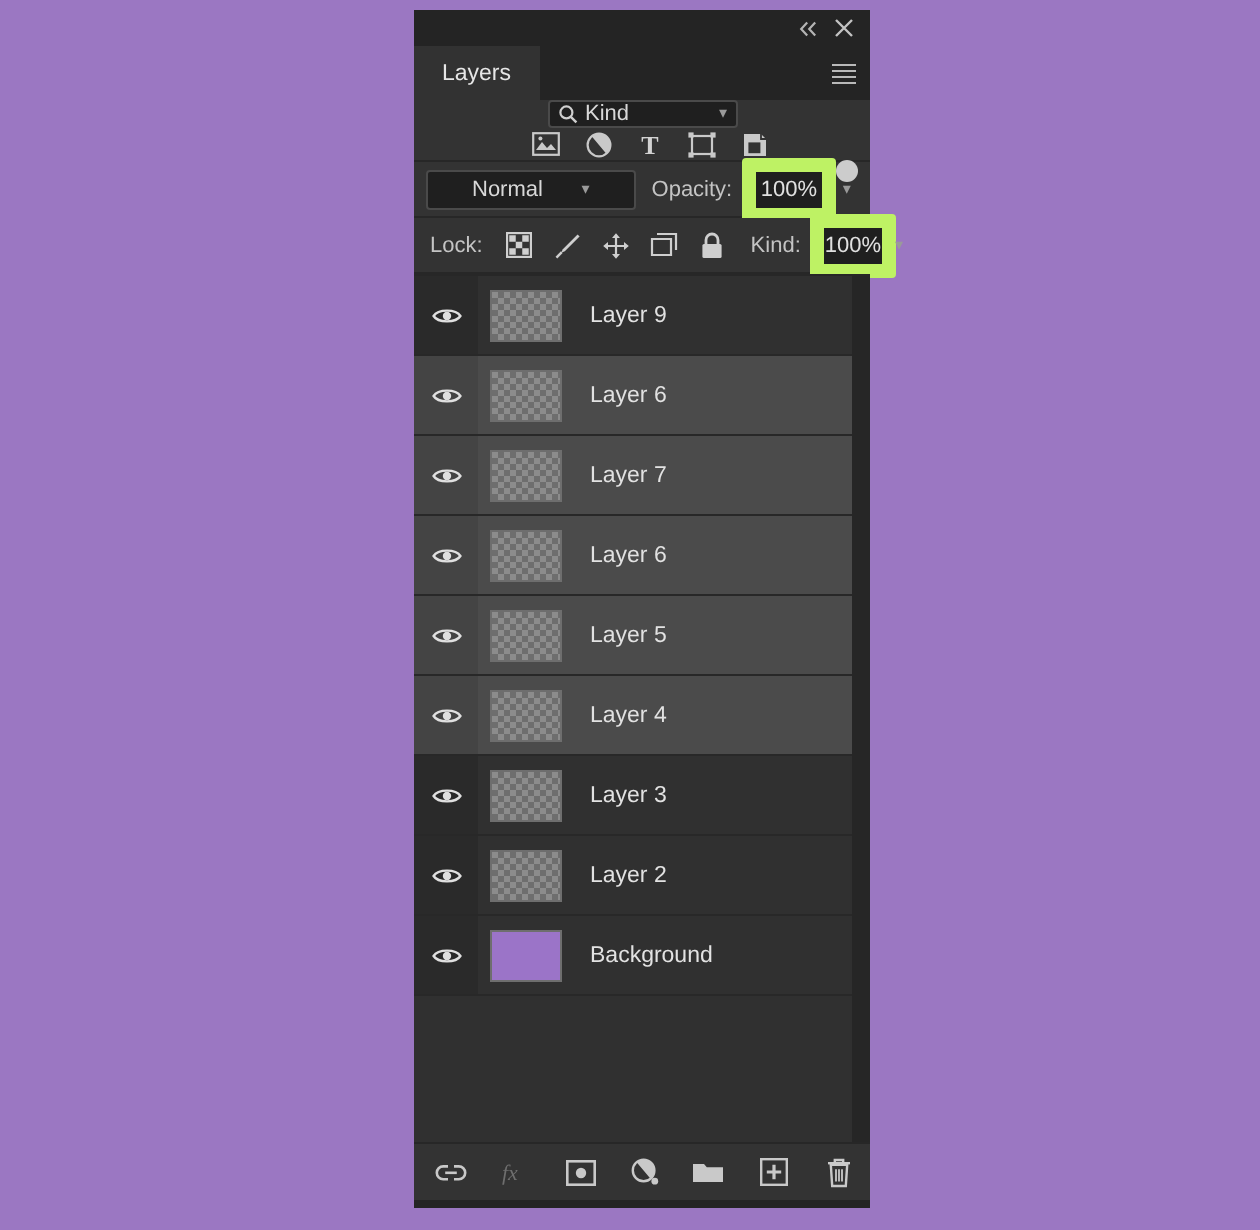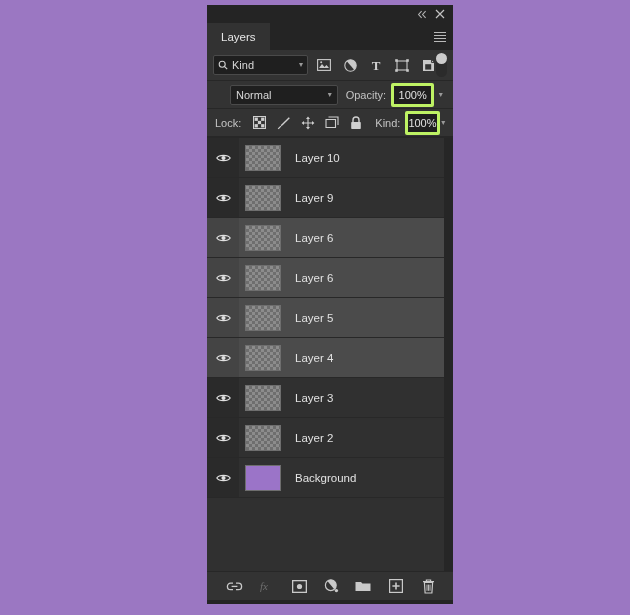--- a/index.html
+++ b/index.html
@@ -12,21 +12,21 @@
     background: #9b77c2;
     font-family: "Liberation Sans", sans-serif;
     overflow: hidden;
   }
 
   
   #panel {
     position: absolute;
     left: 207px;
     top: 5px;
-    width: 246px;
+    width: 228px;
     height: 599px;
     background: #303030;
     box-sizing: border-box;
     display: flex;
     flex-direction: column;
     color: #d6d6d6;
   }
 
   
   .titlebar {
@@ -93,21 +93,21 @@
     display: flex;
     align-items: center;
     background: #333333;
     border-bottom: 1px solid #272727;
     height: 28px;
     padding: 0 6px;
     box-sizing: border-box;
   }
 
   
-  .filter-row { height: 31px; }
+  .filter-row { height: 31px; flex-direction: column; }
   .kind-select {
     width: 95px;
     height: 20px;
     background: #1f1f1f;
     border: 1px solid #4a4a4a;
     border-radius: 2px;
     display: flex;
     align-items: center;
     font-size: 11px;
     color: #d8d8d8;
@@ -149,38 +149,37 @@
   .blend-select {
     width: 125px;
     height: 20px;
     background: #1f1f1f;
     border: 1px solid #4a4a4a;
     border-radius: 2px;
     display: flex;
     align-items: center;
     font-size: 11px;
     color: #d8d8d8;
-    padding: 0 5px;
+    padding: 0 22px;
     box-sizing: border-box;
     cursor: pointer;
-    margin-left: 17px;
   }
   .blend-select .blend-label { flex: 1 1 auto; }
   .row-label {
     font-size: 11px;
     color: #c4c4c4;
     margin-left: 8px;
     margin-right: 5px;
     white-space: nowrap;
   }
   .num-field {
     width: 44px;
     height: 18px;
     background: #1f1f1f;
-    border: 3px solid #bef264;
+    border: 7px solid #bef264;
     border-radius: 2px;
     font-size: 11px;
     color: #e0e0e0;
     display: flex;
     align-items: center;
     justify-content: center;
     cursor: text;
   }
   .num-stepper {
     width: 15px; height: 18px;
@@ -431,49 +430,49 @@
     <span class="row-label" style="margin-left:12px;">Kind:</span>
     <div class="num-field">
       <span>100%</span>
     </div>
     <div class="num-stepper">
       <span class="caret">▾</span>
     </div>
   </div>
 
   <div class="layer-list" id="layer-list">
-    <div class="layer-row">
-        <div class="eye-cell">
-          <svg width="15" height="10" viewBox="0 0 15 10" aria-hidden="true">
-            <path d="M0.8 5 C3 1.4 12 1.4 14.2 5 C12 8.6 3 8.6 0.8 5 Z" fill="none" stroke="#e0e0e0" stroke-width="1.2"></path>
-            <circle cx="7.5" cy="5" r="2.1" fill="#e0e0e0"></circle>
-          </svg>
-        </div>
-        <div class="thumb"></div>
-        <div class="layer-name">Layer 10</div>
-      </div>
       <div class="layer-row">
         <div class="eye-cell">
           <svg width="15" height="10" viewBox="0 0 15 10" aria-hidden="true">
             <path d="M0.8 5 C3 1.4 12 1.4 14.2 5 C12 8.6 3 8.6 0.8 5 Z" fill="none" stroke="#e0e0e0" stroke-width="1.2"></path>
             <circle cx="7.5" cy="5" r="2.1" fill="#e0e0e0"></circle>
           </svg>
         </div>
         <div class="thumb"></div>
         <div class="layer-name">Layer 9</div>
       </div>
       <div class="layer-row selected">
         <div class="eye-cell">
           <svg width="15" height="10" viewBox="0 0 15 10" aria-hidden="true">
             <path d="M0.8 5 C3 1.4 12 1.4 14.2 5 C12 8.6 3 8.6 0.8 5 Z" fill="none" stroke="#e0e0e0" stroke-width="1.2"></path>
             <circle cx="7.5" cy="5" r="2.1" fill="#e0e0e0"></circle>
           </svg>
         </div>
         <div class="thumb"></div>
         <div class="layer-name">Layer 6</div>
+      </div>
+      <div class="layer-row selected">
+        <div class="eye-cell">
+          <svg width="15" height="10" viewBox="0 0 15 10" aria-hidden="true">
+            <path d="M0.8 5 C3 1.4 12 1.4 14.2 5 C12 8.6 3 8.6 0.8 5 Z" fill="none" stroke="#e0e0e0" stroke-width="1.2"></path>
+            <circle cx="7.5" cy="5" r="2.1" fill="#e0e0e0"></circle>
+          </svg>
+        </div>
+        <div class="thumb"></div>
+        <div class="layer-name">Layer 7</div>
       </div>
       <div class="layer-row selected">
         <div class="eye-cell">
           <svg width="15" height="10" viewBox="0 0 15 10" aria-hidden="true">
             <path d="M0.8 5 C3 1.4 12 1.4 14.2 5 C12 8.6 3 8.6 0.8 5 Z" fill="none" stroke="#e0e0e0" stroke-width="1.2"></path>
             <circle cx="7.5" cy="5" r="2.1" fill="#e0e0e0"></circle>
           </svg>
         </div>
         <div class="thumb"></div>
         <div class="layer-name">Layer 6</div>

